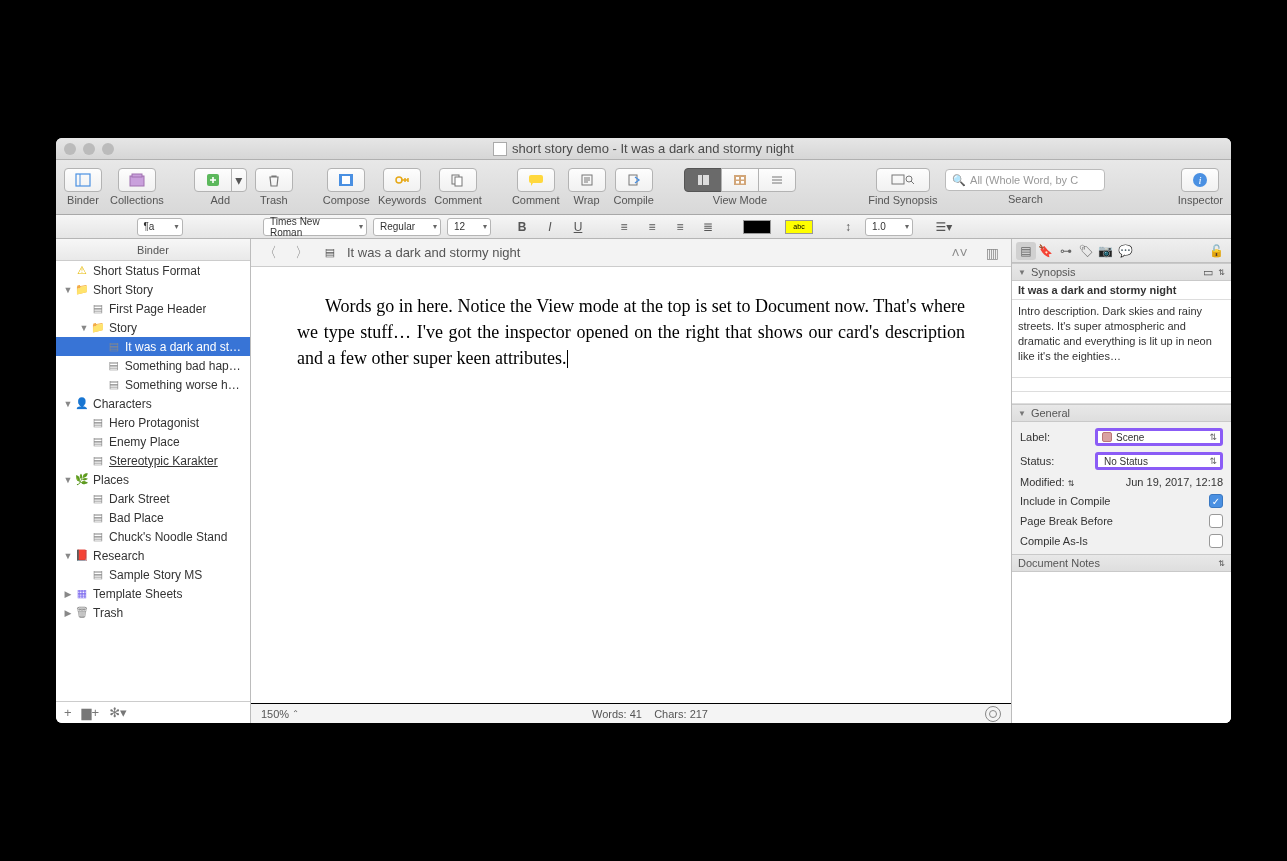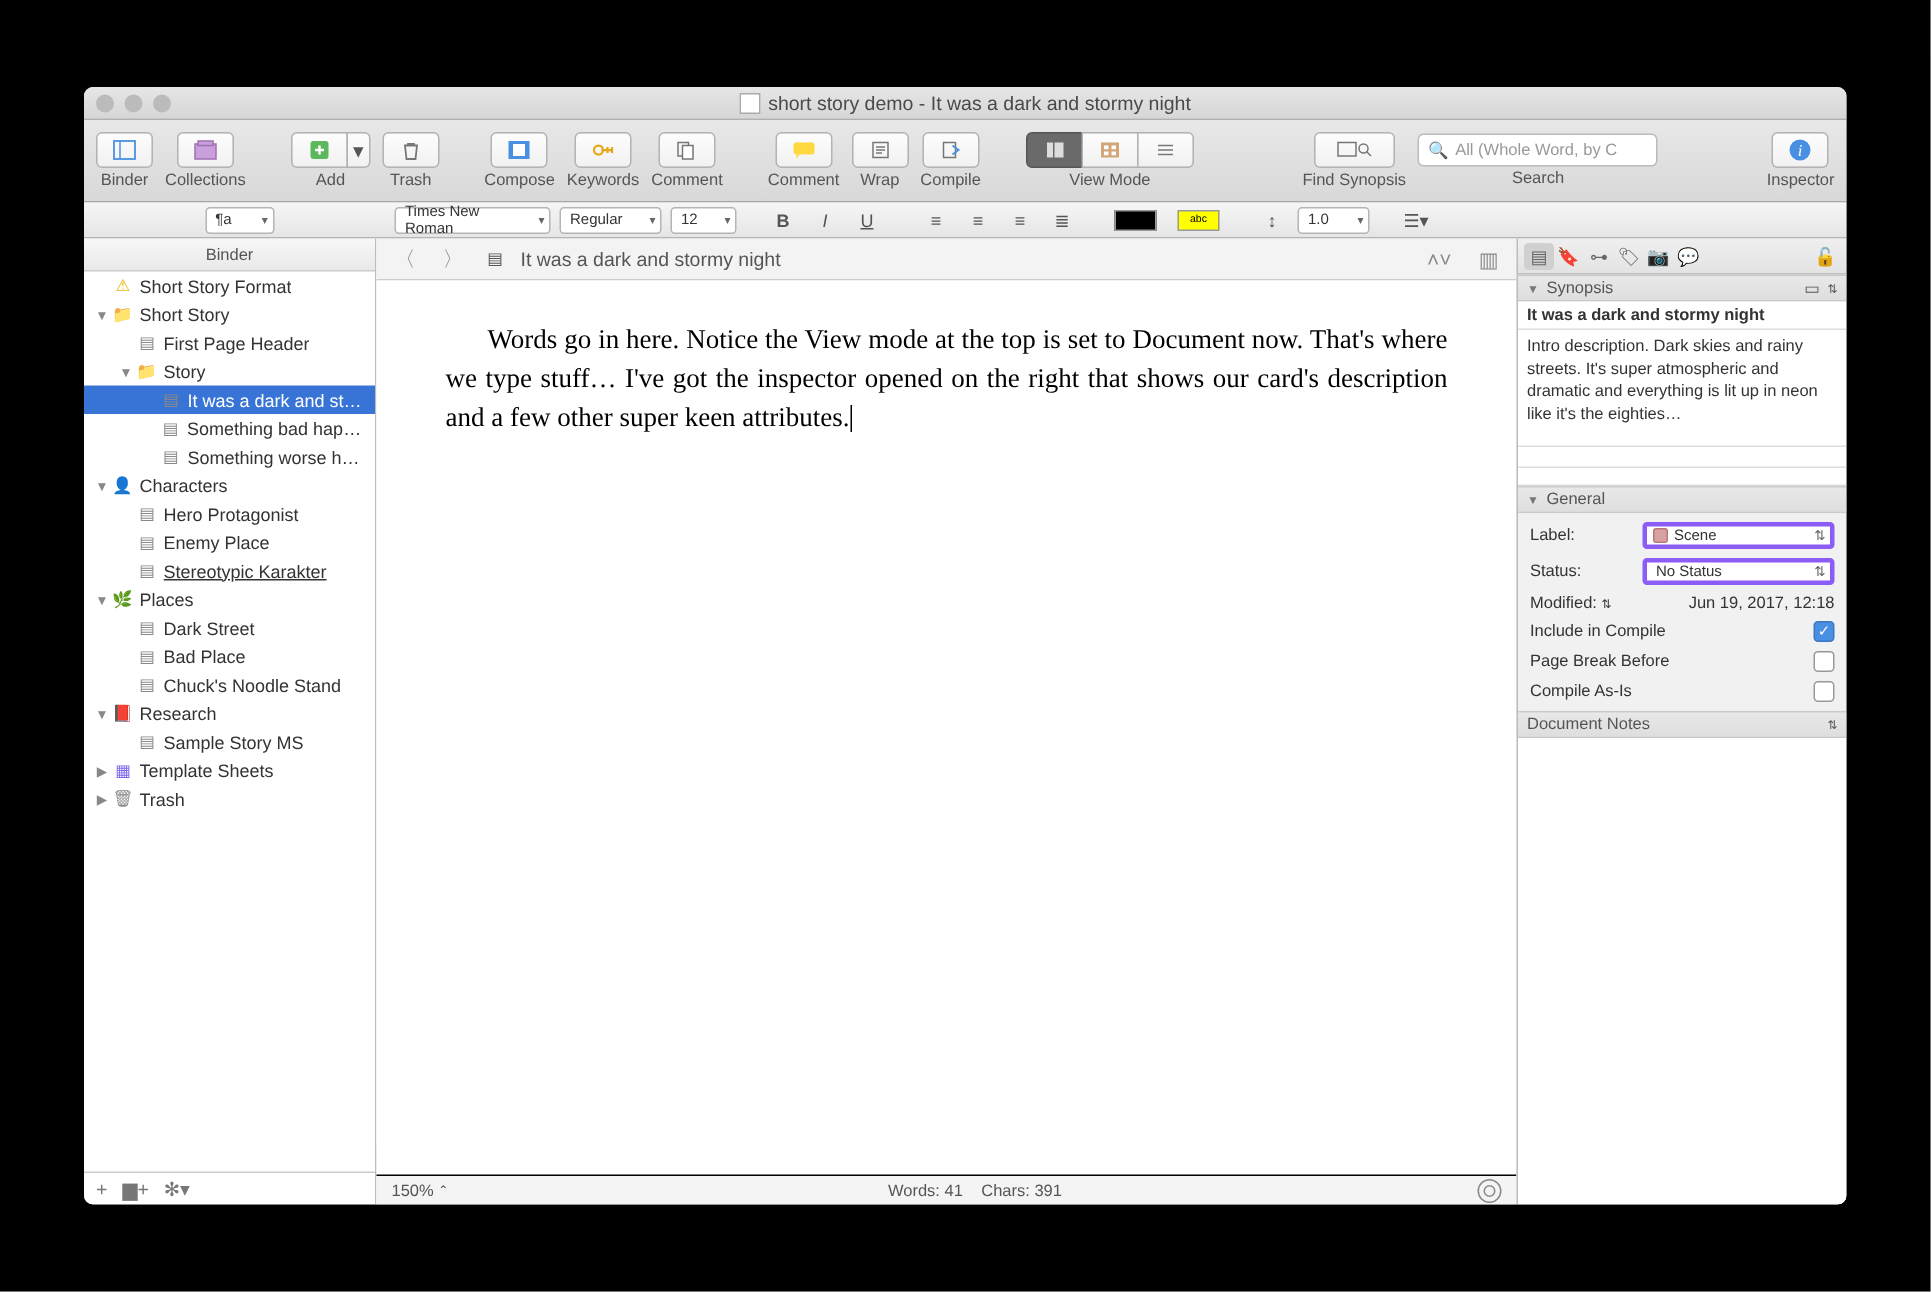--- a/index.html
+++ b/index.html
@@ -8,21 +8,21 @@
   font-family: -apple-system, "Helvetica Neue", Arial, sans-serif;
   font-size: 11px;
   display: flex;
   align-items: center;
   justify-content: center;
   height: 100vh;
   overflow: hidden;
 }
 .window {
   width: 1175px;
-  height: 745px;
+  height: 585px;
   background: #ececec;
   border-radius: 6px;
   box-shadow: 0 20px 60px rgba(0,0,0,.5);
   display: flex;
   flex-direction: column;
   overflow: hidden;
 }
 .titlebar {
   height: 22px;
   background: linear-gradient(#e6e6e6,#d6d6d6);
@@ -331,21 +331,21 @@
     <button class="fmt-btn">☰▾</button>
   </div>
 
   <div class="main">
     <div class="sidebar">
       <div class="sb-header">Binder</div>
       <div class="tree" id="tree">
           <div class="tree-row" style="padding-left: 6px;">
             <span class="disc"></span>
             <span class="ricon warn">⚠</span>
-            <span style="overflow: hidden; text-overflow: ellipsis;">Short Story Format</span>
+            <span style="overflow: hidden; text-overflow: ellipsis;">Short Status Format</span>
           </div>
           <div class="tree-row" style="padding-left: 6px;">
             <span class="disc">▼</span>
             <span class="ricon folder">📁</span>
             <span style="overflow: hidden; text-overflow: ellipsis;">Short Story</span>
           </div>
           <div class="tree-row" style="padding-left: 22px;">
             <span class="disc"></span>
             <span class="ricon doc">▤</span>
             <span style="overflow: hidden; text-overflow: ellipsis;">First Page Header</span>
@@ -452,21 +452,21 @@
         <p><span>Words go in here. Notice the View mode at the top is set to Document now. That's where we type stuff… I've got the inspector opened on the right that shows our card's description and a few other super keen attributes.</span><span class="cursor"></span></p>
       </div>
       <div class="statusbar">
         <span class="zoom">
             <span>150%</span> 
             <span style="font-size:8px;margin-left:3px">⌃</span>
           </span>
         <span class="center-stat">
           <span>Words: 41</span>
           &nbsp;&nbsp;
-          <span>Chars: 391</span>
+          <span>Chars: 217</span>
         </span>
         <span class="target"></span>
       </div>
     </div>
 
     <div class="inspector">
       <div class="insp-tabs">
         <span class="itab active">▤</span>
         <span class="itab">🔖</span>
         <span class="itab">⊶</span>

